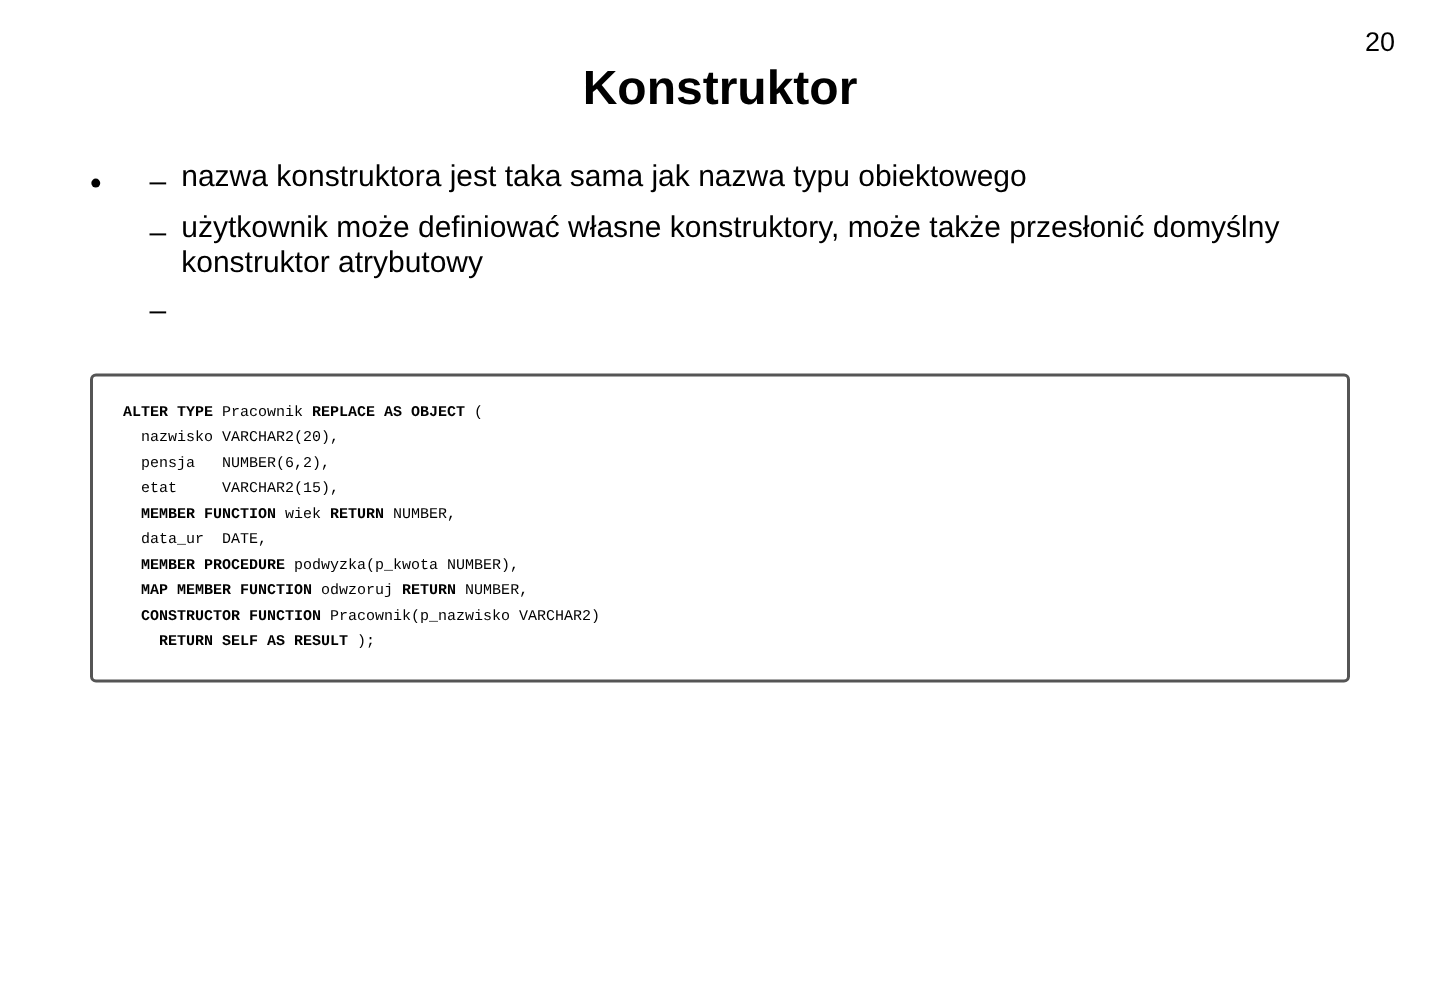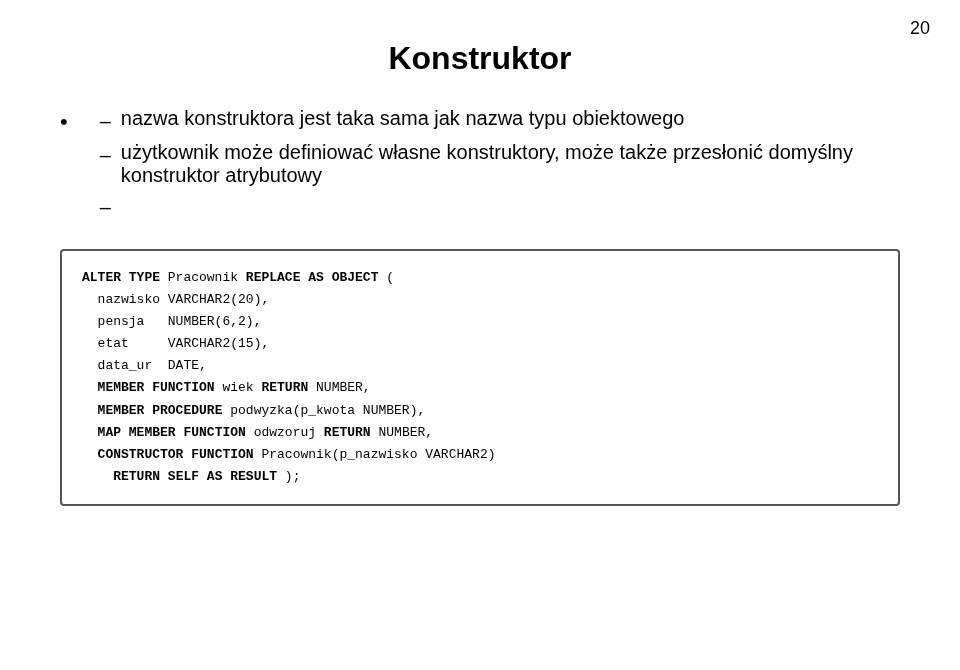--- a/index.html
+++ b/index.html
@@ -79,21 +79,21 @@
       line-height: 1.4;
       flex-shrink: 0;
     }
 
     .code-block {
       margin: 22px 60px 0 60px;
       border: 2px solid #555;
       border-radius: 4px;
       padding: 16px 20px;
       font-family: 'Courier New', Courier, monospace;
-      font-size: 13px;
+      font-size: 10px;
       line-height: 1.7;
       color: #000;
       background: #fff;
     }
 
     .code-line {
       display: block;
       white-space: pre;
     }
 
@@ -129,19 +129,19 @@
       </div>
     </li>
   </ul>
 </div>
 
 <div class="code-block">
   <span class="code-line"><span class="kw-bold">ALTER TYPE</span> Pracownik <span class="kw-bold">REPLACE AS OBJECT</span> (</span>
   <span class="code-line">  nazwisko VARCHAR2(20),</span>
   <span class="code-line">  pensja   NUMBER(6,2),</span>
   <span class="code-line">  etat     VARCHAR2(15),</span>
+  <span class="code-line">  <span class="kw-bold">MEMBER FUNCTION</span> wiek <span class="kw-bold">RETURN</span> NUMBER,</span>
   <span class="code-line">  data_ur  DATE,</span>
-  <span class="code-line">  <span class="kw-bold">MEMBER FUNCTION</span> wiek <span class="kw-bold">RETURN</span> NUMBER,</span>
   <span class="code-line">  <span class="kw-bold">MEMBER PROCEDURE</span> podwyzka(p_kwota NUMBER),</span>
   <span class="code-line">  <span class="kw-bold">MAP MEMBER FUNCTION</span> odwzoruj <span class="kw-bold">RETURN</span> NUMBER,</span>
   <span class="code-line">  <span class="kw-bold">CONSTRUCTOR FUNCTION</span> Pracownik(p_nazwisko VARCHAR2)</span>
   <span class="code-line">    <span class="kw-bold">RETURN SELF AS RESULT</span> );</span>
 </div>
 
 </body></html>

